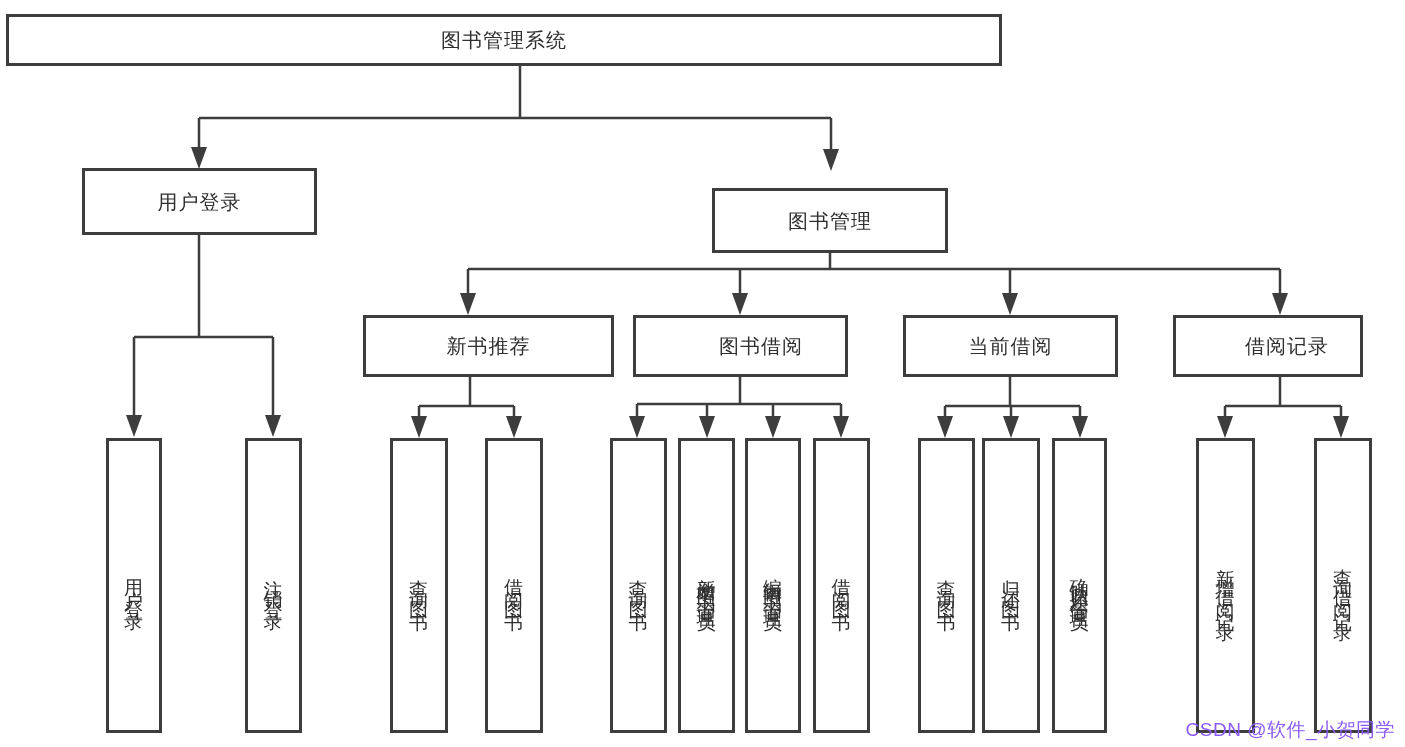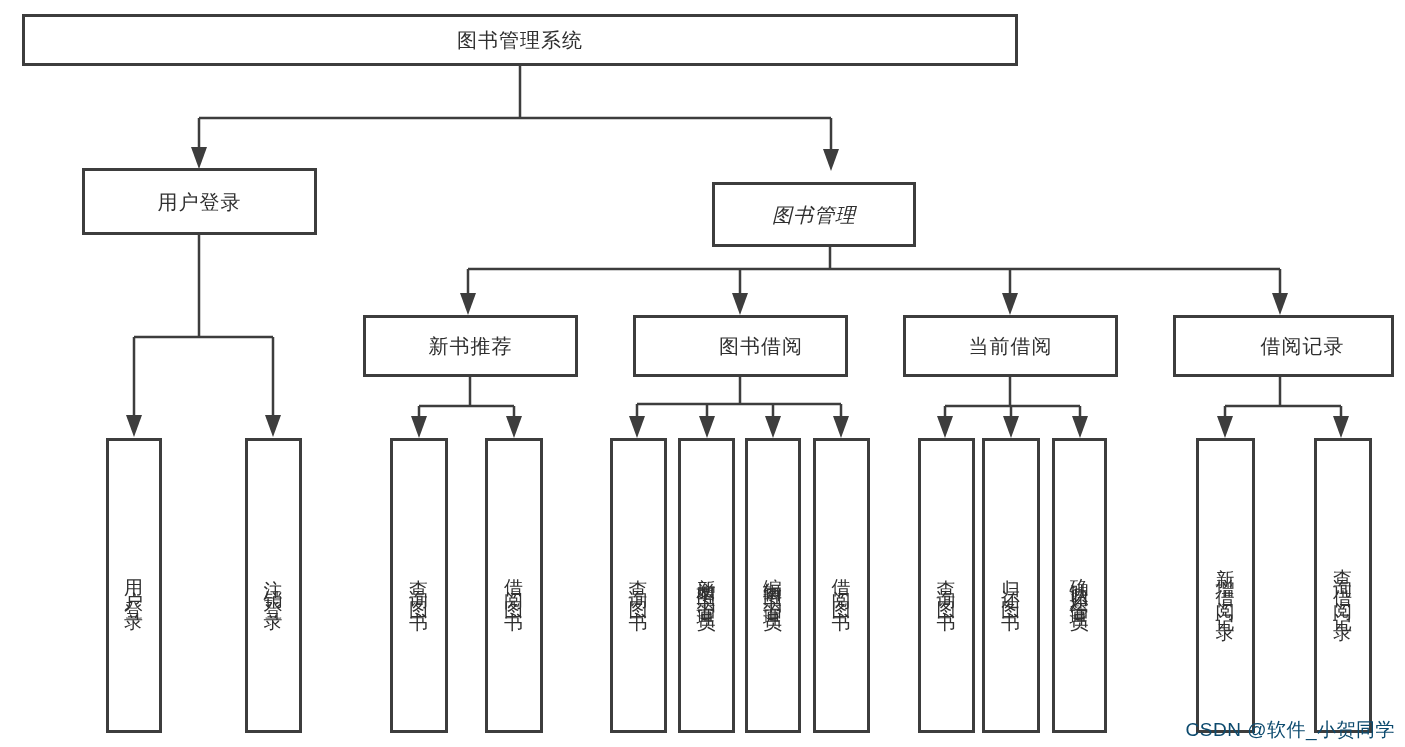--- a/index.html
+++ b/index.html
@@ -37,21 +37,21 @@
     font-size: 19px;
     letter-spacing: 11px;
     line-height: 1;
   }
   .node.vertical.long { letter-spacing: 5px; }
   .watermark {
     position: absolute;
     right: 10px;
     bottom: 4px;
     font-size: 19px;
-    color: #0c4a6e;
+    color: #8b5cf6;
     letter-spacing: 0.5px;
     white-space: nowrap;
     z-index: 5;
   }
 </style>
 </head>
 <body>
 
 <div class="canvas">
 
@@ -98,29 +98,29 @@
       <polygon points="1072,416 1088,416 1080,438" fill="#3d3d3d" stroke="none"></polygon>
     </g>
 
     <g>
       <path d="M1280 377 V406 M1225 406 H1341 M1225 406 V418 M1341 406 V418"></path>
       <polygon points="1217,416 1233,416 1225,438" fill="#3d3d3d" stroke="none"></polygon>
       <polygon points="1333,416 1349,416 1341,438" fill="#3d3d3d" stroke="none"></polygon>
     </g>
   </svg>
 
-  <div class="node" style="left:22px; top:14px; width:996px; height:52px;">图书管理系统</div>
+  <div class="node" style="left:6px; top:14px; width:996px; height:52px;">图书管理系统</div>
 
   <div class="node" style="left:82px; top:168px; width:235px; height:67px;">用户登录</div>
-  <div class="node" style="left:712px; top:182px; width:204px; height:65px;font-style:italic;">图书管理</div>
+  <div class="node" style="left:712px; top:188px; width:236px; height:65px;">图书管理</div>
 
-  <div class="node" style="left:363px; top:315px; width:215px; height:62px;">新书推荐</div>
+  <div class="node" style="left:363px; top:315px; width:251px; height:62px;">新书推荐</div>
   <div class="node" style="left:633px; top:315px; width:215px; height:62px;padding-left:41px;">图书借阅</div>
   <div class="node" style="left:903px; top:315px; width:215px; height:62px;font-family:Liberation Serif, serif;">当前借阅</div>
-  <div class="node" style="left:1173px; top:315px; width:221px; height:62px;padding-left:38px;">借阅记录</div>
+  <div class="node" style="left:1173px; top:315px; width:190px; height:62px;padding-left:38px;">借阅记录</div>
 
   <div class="node vertical" style="left:106px; top:438px; width:56px; height:295px;">用户登录</div>
   <div class="node vertical" style="left:245px; top:438px; width:57px; height:295px;">注销登录</div>
 
   <div class="node vertical" style="left:390px; top:438px; width:58px; height:295px;">查询图书</div>
   <div class="node vertical" style="left:485px; top:438px; width:58px; height:295px;">借阅图书</div>
 
   <div class="node vertical" style="left:610px; top:438px; width:57px; height:295px;">查询图书</div>
   <div class="node vertical long" style="left:678px; top:438px; width:57px; height:295px;">新增图书（管理员）</div>
   <div class="node vertical long" style="left:745px; top:438px; width:56px; height:295px;">编辑图书（管理员）</div>

